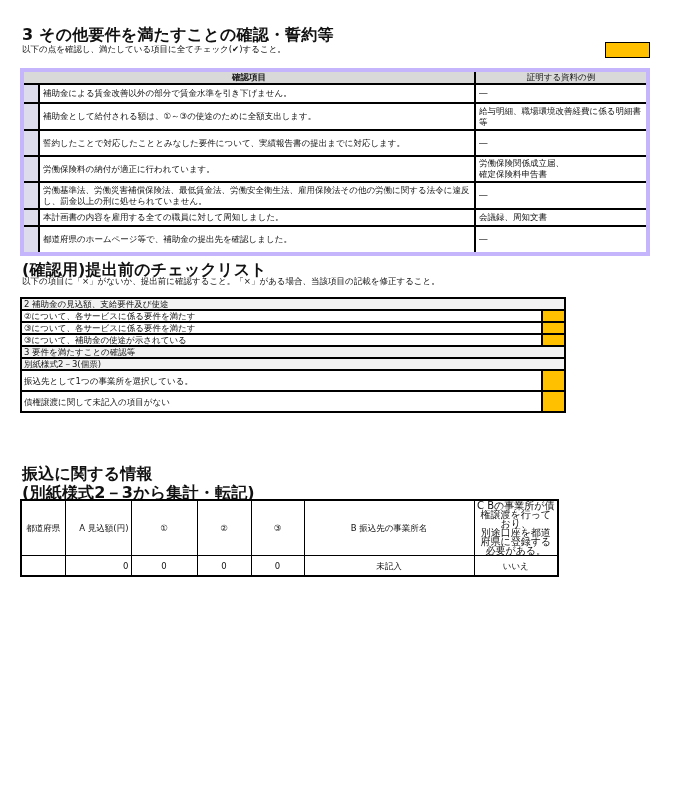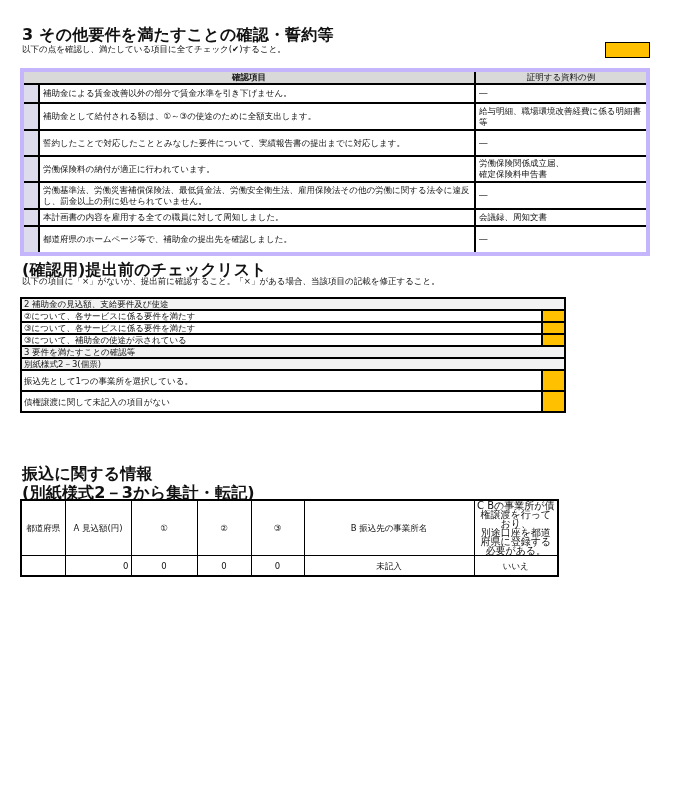--- a/index.html
+++ b/index.html
@@ -134,21 +134,21 @@
       <col style="width:66px">
       <col style="width:66px">
       <col style="width:54px">
       <col style="width:53px">
       <col style="width:170px">
       <col>
   </colgroup>
   <tbody>
       <tr>
     <td>都道府県</td>
-    <td style="text-align:center">A 見込額(円)</td>
+    <td style="text-align:right">A 見込額(円)</td>
     <td>①</td>
     <td>②</td>
     <td>③</td>
     <td>B 振込先の事業所名</td>
     <td class="small" style="white-space:pre-line">C  Bの事業所が債権譲渡を行っており、
 別途口座を都道府県に登録する必要がある。</td>
   </tr>
   <tr>
     <td></td>
     <td style="text-align:right">0</td>

